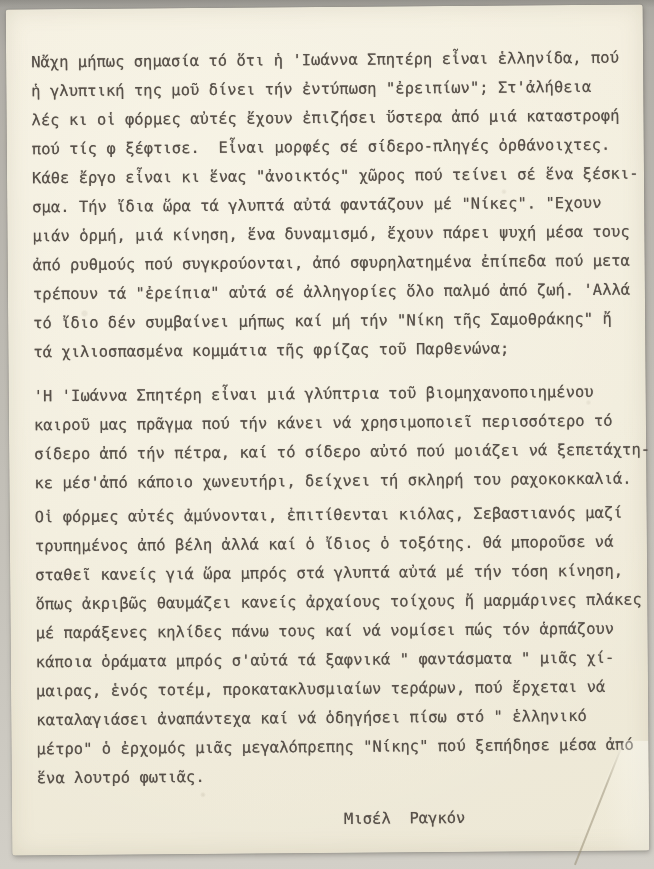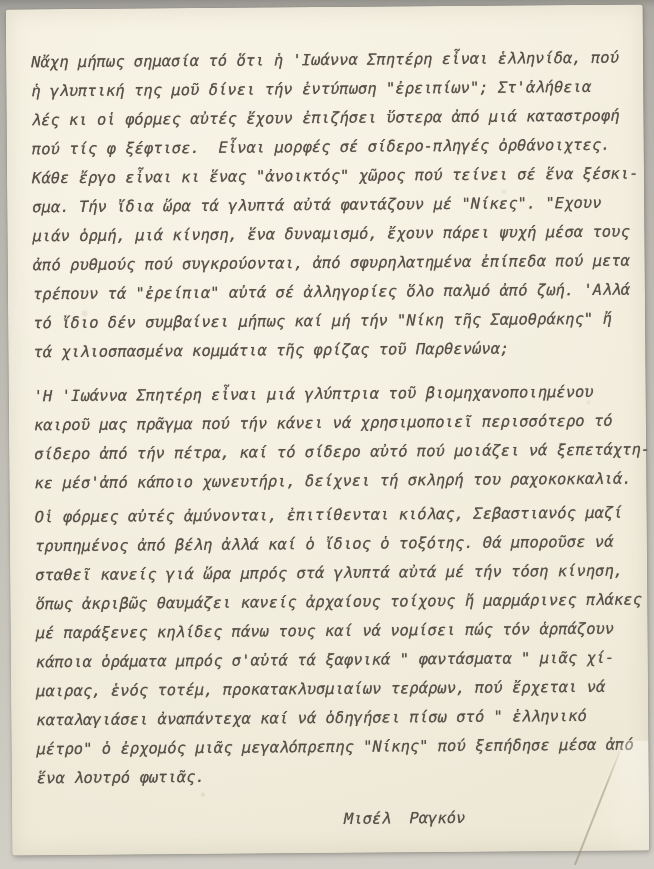--- a/index.html
+++ b/index.html
@@ -10,21 +10,20 @@
     width: 654px;
     height: 869px;
     overflow: hidden;
     position: relative;
     font-family: "DejaVu Sans Mono", monospace;
     background: linear-gradient(178deg, #a3a19b 0%, #b2afa8 6%, #bfbcb4 45%, #cbc8c0 80%, #d3d0c8 100%);
   }
   .scan-bg {
     position: absolute;
     inset: 0;
-    font-style: italic;
   }
   .paper {
     position: absolute;
     left: 9px;
     top: 7px;
     width: 637px;
     height: 846px;
     transform: rotate(-0.45deg);
     transform-origin: 50% 50%;
     border-radius: 3px;

